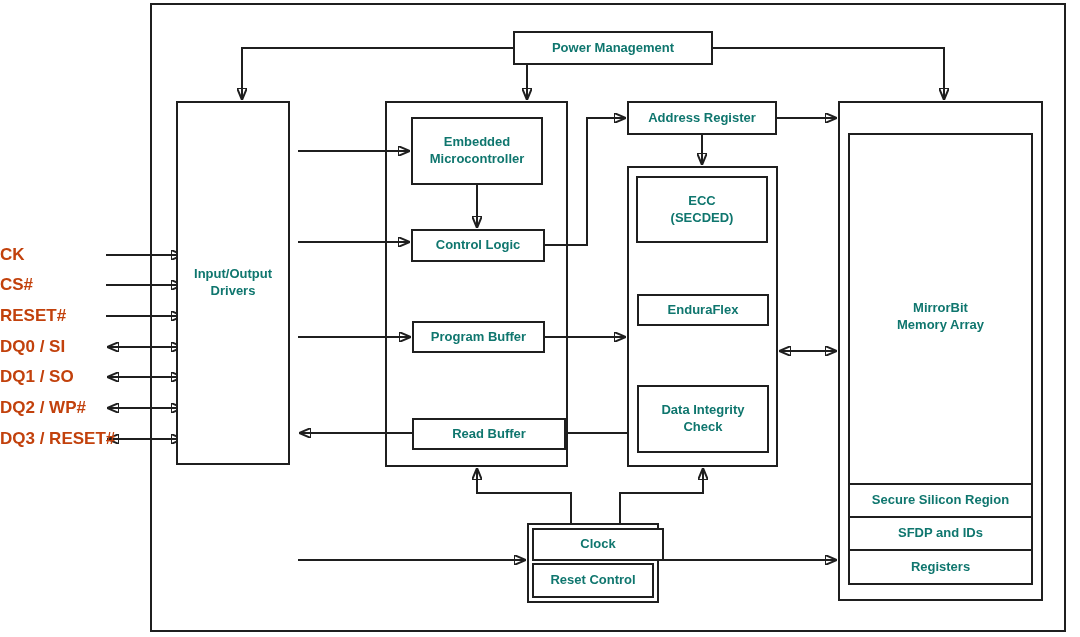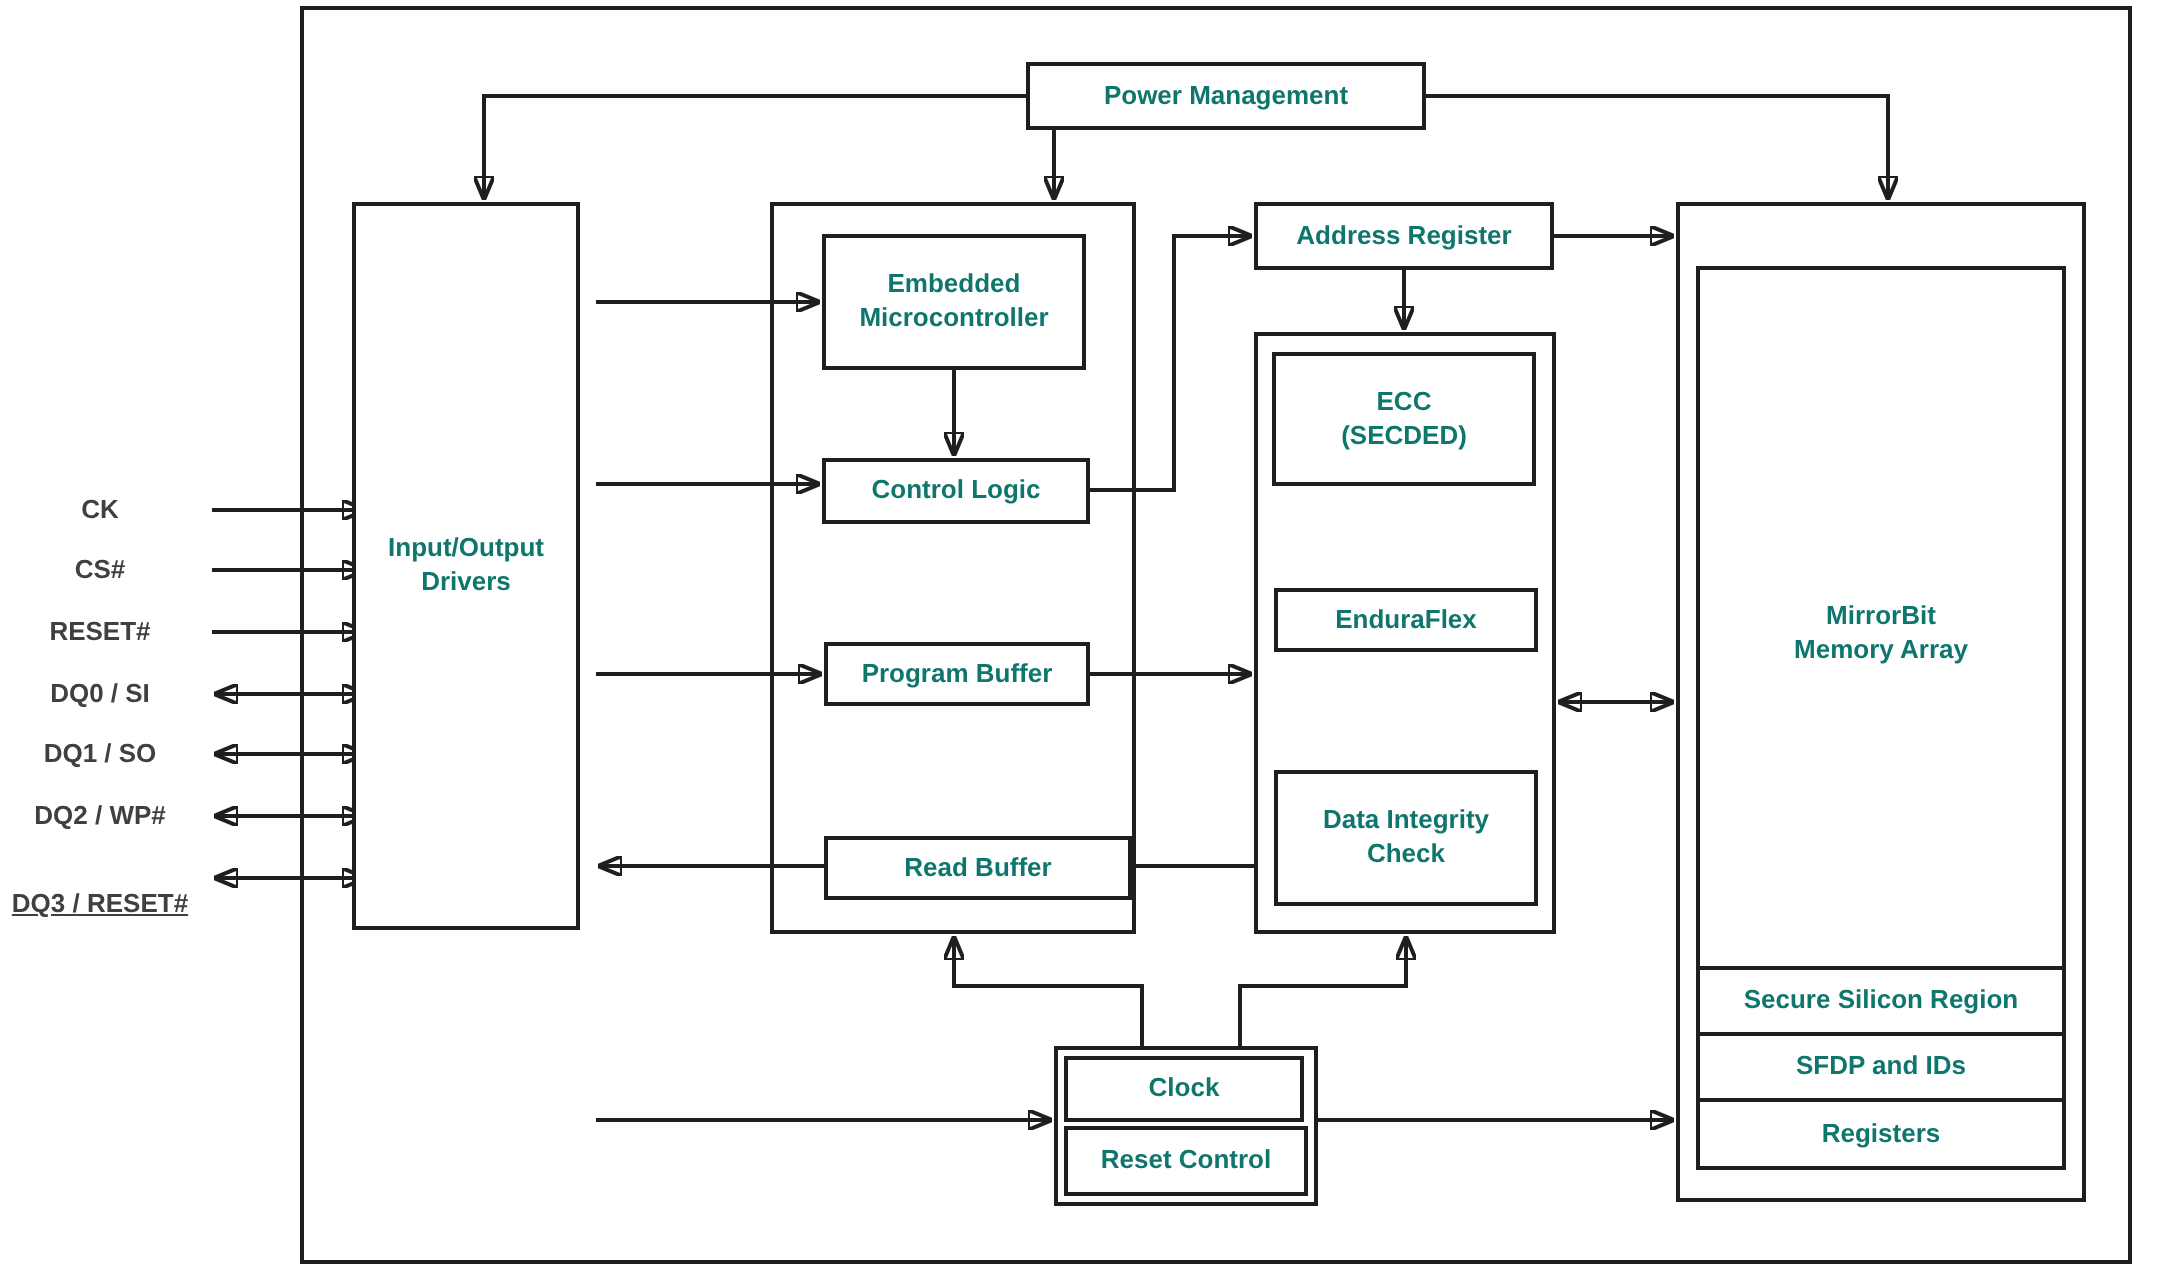--- a/index.html
+++ b/index.html
@@ -19,22 +19,22 @@
   .wires path{stroke:#1f1f1f;stroke-width:2;fill:none;}
   .blk{
     position:absolute;border:2px solid #1f1f1f;background:#ffffff;
     box-sizing:border-box;z-index:3;
     display:flex;align-items:center;justify-content:center;
     text-align:center;font-weight:bold;font-size:13px;line-height:1.3;
     color:#0f766e;white-space:pre-line;
   }
   .sig{
     position:absolute;left:0;width:100px;height:18px;z-index:3;
-    text-align:center;font-weight:bold;font-size:13px;line-height:18px;
-    color:#404040;white-space:nowrap;
+    text-align:left;font-weight:bold;font-size:17px;line-height:18px;
+    color:#c2410c;white-space:nowrap;
   }
 </style>
 </head>
 <body>
 
 <div class="stage">
 
   <div class="frame" style="left:150px;top:3px;width:916px;height:629px;"></div>
 
   <div class="grp" style="left:385px;top:101px;width:183px;height:366px;"></div>
@@ -94,34 +94,34 @@
   <div class="blk" style="left:627px;top:101px;width:150px;height:34px;">Address Register</div>
 
   <div class="blk" style="left:636px;top:176px;width:132px;height:67px;">ECC
 (SECDED)</div>
 
   <div class="blk" style="left:637px;top:294px;width:132px;height:32px;">EnduraFlex</div>
 
   <div class="blk" style="left:637px;top:385px;width:132px;height:68px;">Data Integrity
 Check</div>
 
-  <div class="blk" style="left:532px;top:528px;width:120px;height:33px;">Clock</div>
+  <div class="blk" style="left:532px;top:528px;width:132px;height:33px;">Clock</div>
 
   <div class="blk" style="left:532px;top:563px;width:122px;height:35px;">Reset Control</div>
 
   <div class="blk" style="left:848px;top:133px;width:185px;height:368px;">MirrorBit
 Memory Array</div>
 
   <div class="blk" style="left:848px;top:483px;width:185px;height:35px;">Secure Silicon Region</div>
 
   <div class="blk" style="left:848px;top:516px;width:185px;height:35px;">SFDP and IDs</div>
 
   <div class="blk" style="left:848px;top:549px;width:185px;height:36px;">Registers</div>
 
   <div class="sig" style="top:246px;">CK</div>
   <div class="sig" style="top:276px;">CS#</div>
   <div class="sig" style="top:307px;">RESET#</div>
   <div class="sig" style="top:338px;">DQ0 / SI</div>
   <div class="sig" style="top:368px;">DQ1 / SO</div>
   <div class="sig" style="top:399px;">DQ2 / WP#</div>
-  <div class="sig" style="top:443px;text-decoration:underline;">DQ3 / RESET#</div>
+  <div class="sig" style="top:430px;">DQ3 / RESET#</div>
 
 </div>
 
 </body></html>

